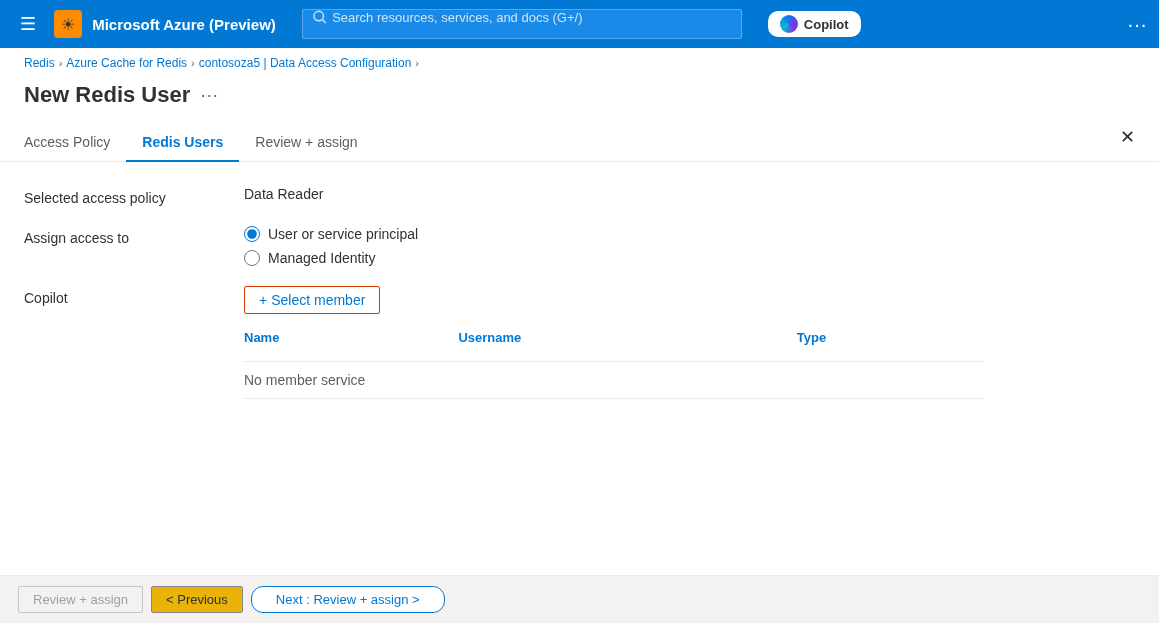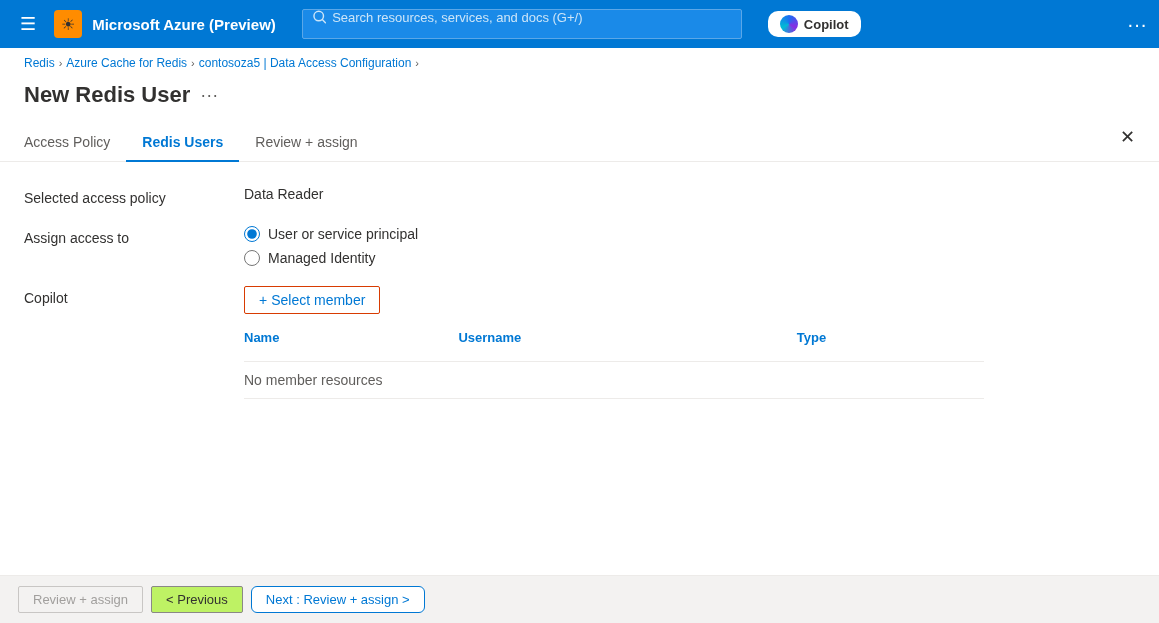--- a/index.html
+++ b/index.html
@@ -250,45 +250,45 @@
       right: 0;
       height: 48px;
       background: #f3f2f1;
       border-top: 1px solid #edebe9;
       display: flex;
       align-items: center;
       padding: 0 18px;
       gap: 8px;
     }
     .btn-secondary {
-      background: #bef264;
+      background: #eab308;
       border: 1px solid #8a8886;
       color: #323130;
       padding: 5px 14px;
       cursor: pointer;
       font-size: 13px;
       border-radius: 2px;
     }
     .btn-disabled {
       background: #f3f2f1;
       border: 1px solid #c8c6c4;
       color: #a19f9d;
       padding: 5px 14px;
       font-size: 13px;
       border-radius: 2px;
       cursor: default;
     }
     .btn-primary-outline {
       background: white;
       border: 1px solid #0078d4;
       color: #0078d4;
-      padding: 5px 14px;
-      cursor: pointer;
-      font-size: 13px;
-      border-radius: 6px;
+      padding: 5px 24px;
+      cursor: pointer;
+      font-size: 13px;
+      border-radius: 12px;
     }
   </style>
 </head>
 <body>
 
 <div class="top-bar">
   <span class="top-bar-hamburger">☰</span>
   <div class="top-bar-icon">
     <span>☀</span>
   </div>
@@ -367,21 +367,21 @@
         <table class="member-table">
           <thead>
             <tr>
               <th>Name</th>
               <th>Username</th>
               <th>Type</th>
             </tr>
           </thead>
           <tbody>
             <tr>
-              <td colspan="3">No member resources</td>
+              <td colspan="3">No member service</td>
             </tr>
           </tbody>
         </table>
       </div>
     </div>
 
   </div>
 
   <div class="bottom-bar">
     <button class="btn-disabled">Review + assign</button>

